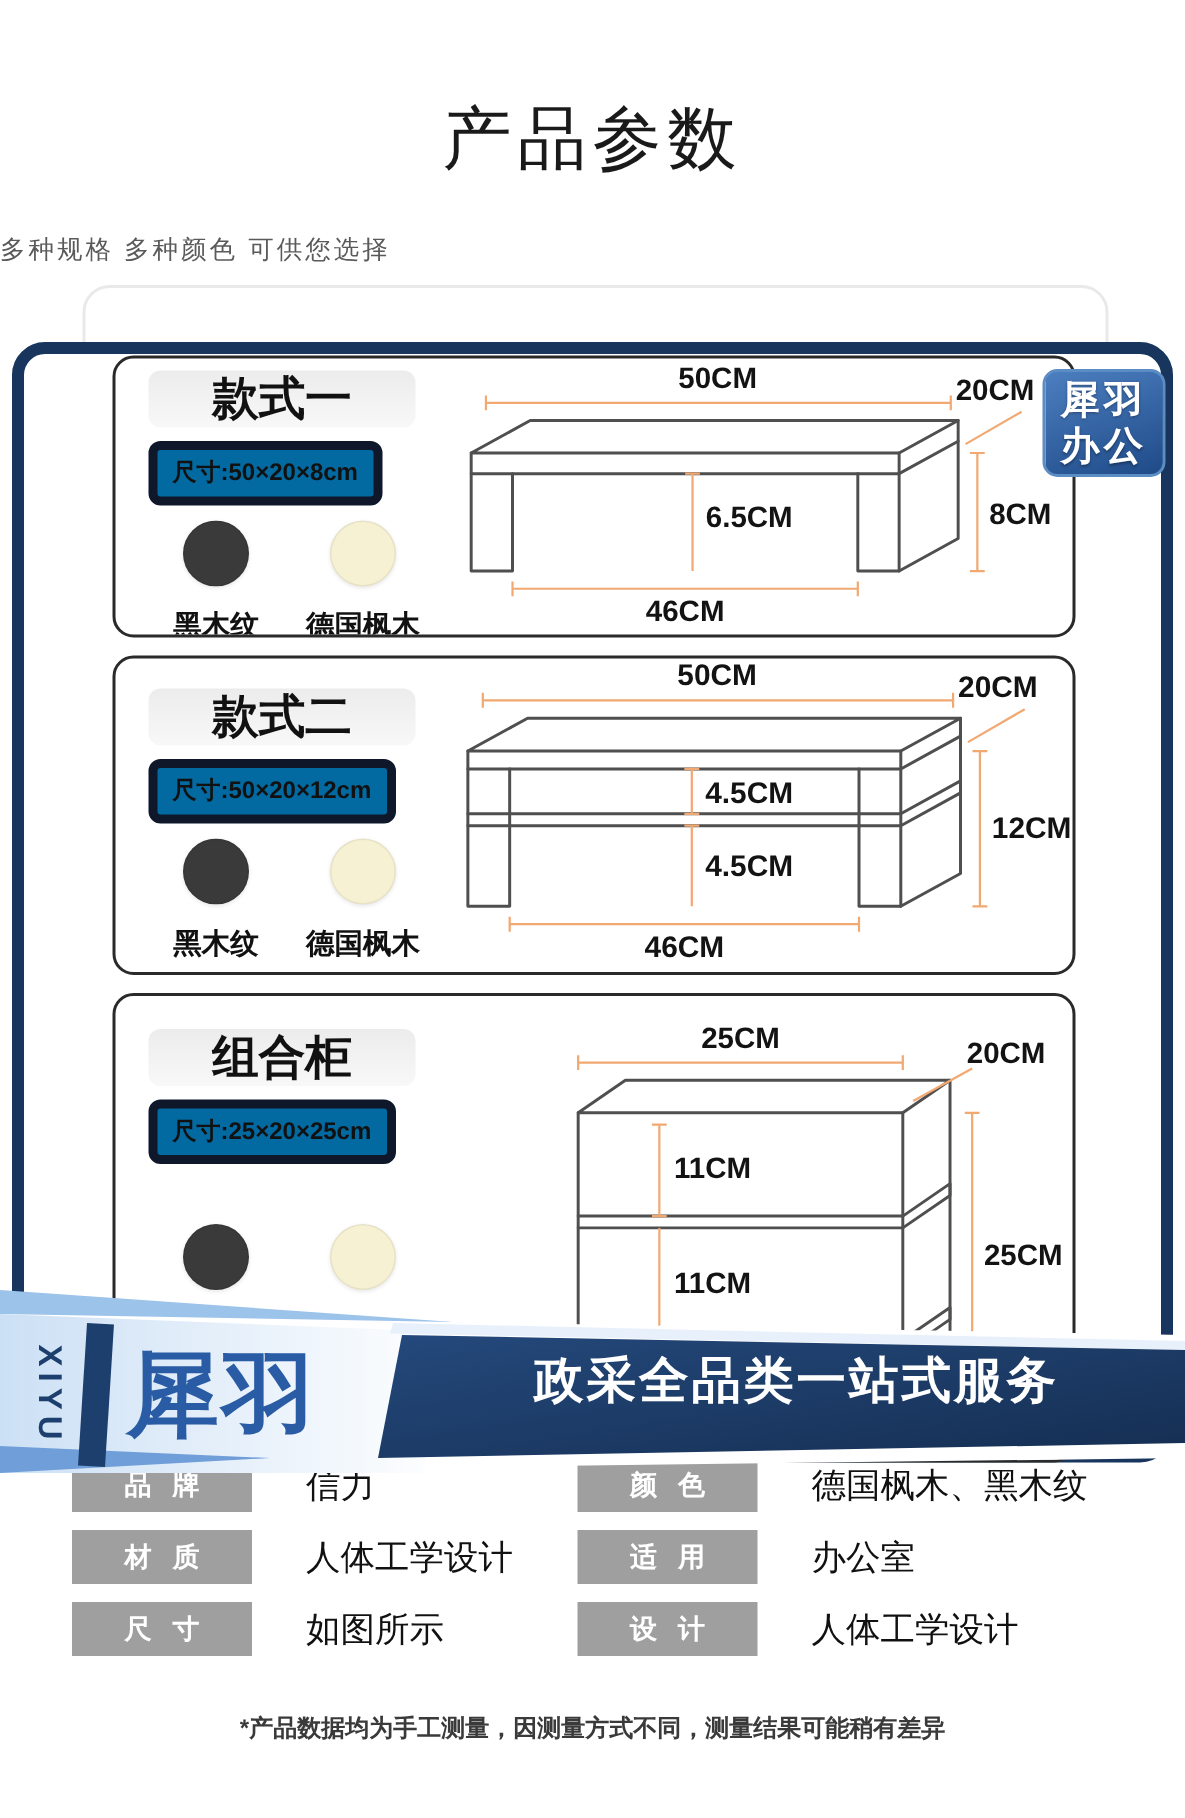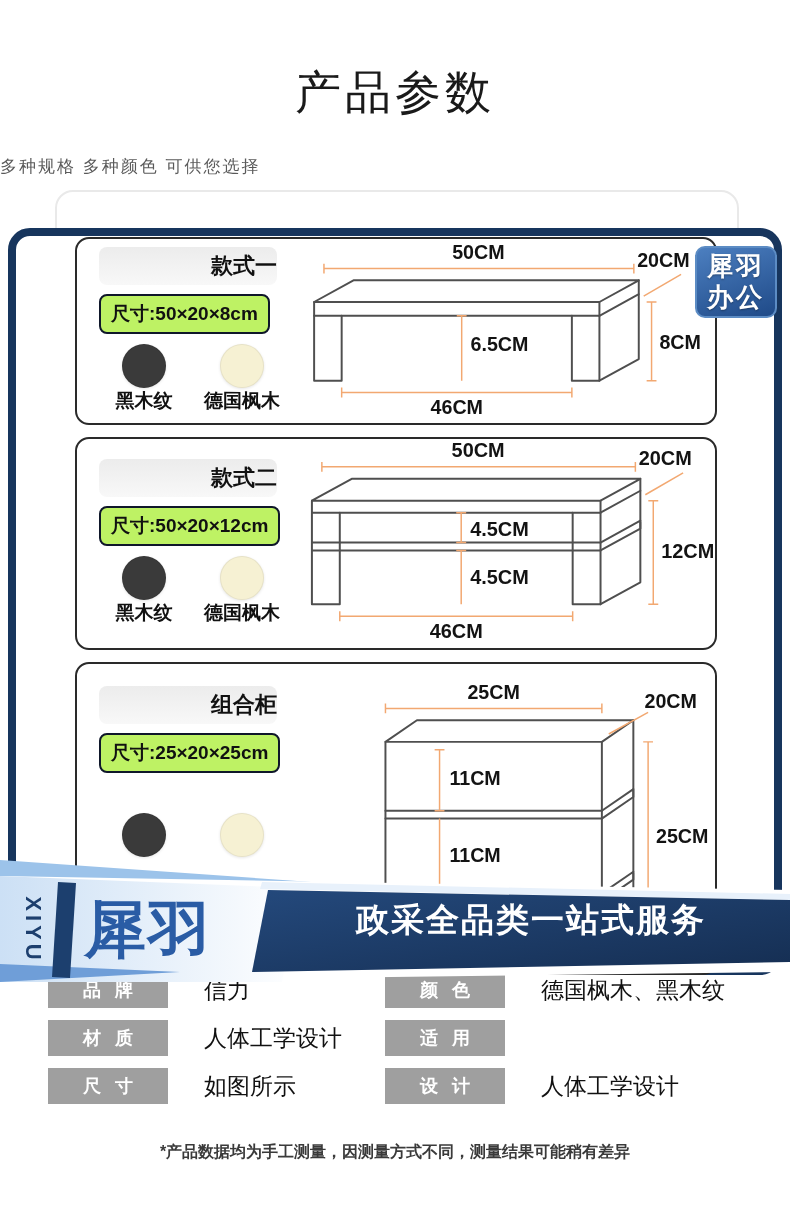--- a/index.html
+++ b/index.html
@@ -31,32 +31,32 @@
     background:#fff; border:2px solid #2a2a2a; border-radius:14px;
     display:flex; overflow:hidden;
   }
   .card1 { top:237px; height:188px; }
   .card2 { top:437px; height:213px; }
   .card3 { top:662px; height:313px; }
   .card-left { width:215px; padding:8px 0 0 22px; box-sizing:border-box; flex:none; }
   .card2 .card-left { padding-top:20px; }
   .card3 .card-left { padding-top:22px; }
   .style-pill {
-    width:178px; height:38px; line-height:38px; text-align:right;
-    font-size:22px; font-weight:700; color:#111;
+    width:178px; height:38px; line-height:38px; text-align:center;
+    font-size:31px; font-weight:700; color:#111;
     background:linear-gradient(180deg,#ececec,#f8f8f8); border-radius:8px;
   }
   .size-pill {
     margin-top:9px; width:fit-content; padding:5px 10px;
-    border:2px solid #0f172a; border-radius:8px; background:#bef264;
-    font-size:19px; font-weight:700; color:#111; white-space:nowrap;
+    border:6px solid #0f172a; border-radius:8px; background:#0369a1;
+    font-size:16px; font-weight:700; color:#111; white-space:nowrap;
   }
   .swatches { display:flex; gap:8px; margin-top:10px; }
   .card3 .swatches { margin-top:40px; }
-  .swatch { width:90px; display:flex; flex-direction:column; align-items:center; gap:0; }
+  .swatch { width:90px; display:flex; flex-direction:column; align-items:center; gap:13px; }
   .dot {
     width:44px; height:44px; border-radius:50%;
     border:1px solid rgba(0,0,0,0.06); box-shadow:0 1px 3px rgba(0,0,0,0.10); box-sizing:border-box;
   }
   .dot-label { font-size:19px; font-weight:700; color:#111; white-space:nowrap; }
   .card-right { flex:1; display:flex; justify-content:center; }
   .card-right svg { width:100%; height:auto; }
   .card1 .card-right svg { margin-top:2px; }
   .card3 .card-right svg { margin-top:12px; }
   .prod { fill:none; stroke:#4f4f4f; stroke-width:2; stroke-linejoin:round; stroke-linecap:round; }
@@ -275,20 +275,21 @@
     <div class="spec-row">
       <div class="spec-label">品牌</div>
       <div class="spec-value">信力</div>
       <div class="spec-label">颜色</div>
       <div class="spec-value">德国枫木、黑木纹</div>
     </div>
     <div class="spec-row">
       <div class="spec-label">材质</div>
       <div class="spec-value">人体工学设计</div>
       <div class="spec-label">适用</div>
+      <div class="spec-value">办公室</div>
     </div>
     <div class="spec-row">
       <div class="spec-label">尺寸</div>
       <div class="spec-value">如图所示</div>
       <div class="spec-label">设计</div>
       <div class="spec-value">人体工学设计</div>
     </div>
   </div>
 
   <div class="footnote">*产品数据均为手工测量，因测量方式不同，测量结果可能稍有差异</div>

